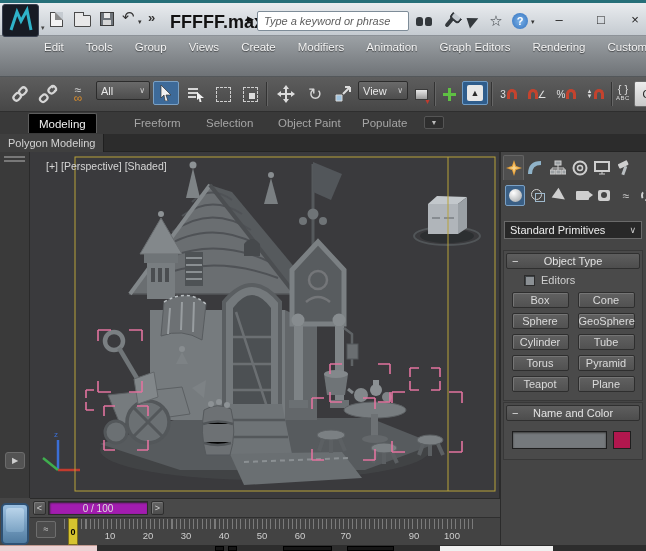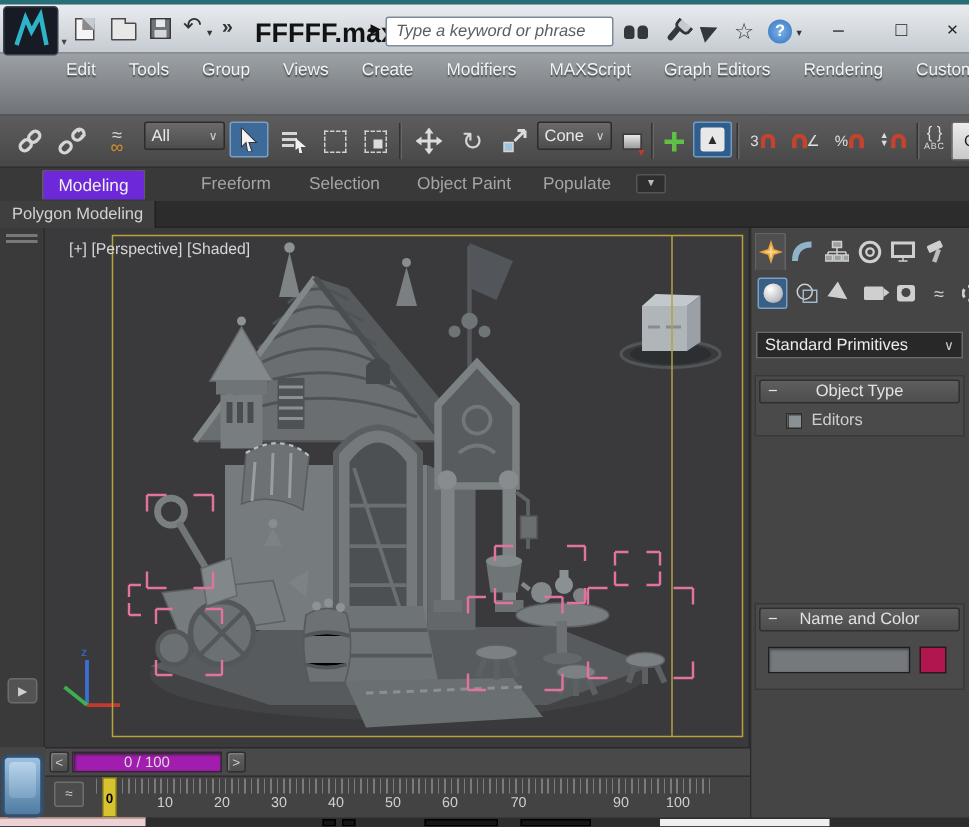--- a/index.html
+++ b/index.html
@@ -83,21 +83,21 @@
   .kbd-inner { width:16px; height:16px; background:#e8e8e8; border-radius:2px; color:#2b2b2b;
     font-size:9px; display:flex; align-items:center; justify-content:center; }
   .nsets { display:flex; flex-direction:column; align-items:center; line-height:9px; }
   .nsets .b1 { color:#dcdcdc; font-size:11px; } .nsets .b2 { color:#dcdcdc; font-size:6px; letter-spacing:.5px; }
   .crea-btn { background:linear-gradient(#ececec,#c9c9c9); border:1px solid #6a6a6a; border-radius:2px;
     color:#1c1c1c; font-size:10.5px; padding:2px 5px; }
 
   
   .ribbontabs { left:0; top:112px; width:646px; height:22px; background:#393939; }
   .rtab { position:absolute; top:113px; height:20px; line-height:20px; font-size:11.5px; color:#a5a5a5; padding:0 10px; }
-  .rtab.active { background:#6d28d9; border:1px solid #5d5d5d; border-bottom:none; color:#efefef; border-radius:2px 2px 0 0; }
+  .rtab.active { background:#000000; border:1px solid #5d5d5d; border-bottom:none; color:#efefef; border-radius:2px 2px 0 0; }
   .rtab-dd { position:absolute; top:116px; width:20px; height:13px; background:#2e2e2e; border:1px solid #555;
     border-radius:2px; color:#bbb; font-size:7px; text-align:center; line-height:12px; }
   .polyrow { left:0; top:134px; width:646px; height:18px; background:#2c2c2c; border-bottom:1px solid #242424; }
   .polychip { position:absolute; left:0; top:0; height:18px; background:#3f3f3f; border-right:1px solid #1f1f1f;
     color:#d2d2d2; font-size:11px; line-height:18px; padding:0 8px; }
 
   
   .leftstrip { left:0; top:152px; width:30px; height:346px; background:#3a3a3a; border-right:1px solid #2a2a2a; }
   .grip { position:absolute; left:4px; width:21px; height:2px; background:#787878; }
   .strip-play { position:absolute; left:5px; top:300px; width:20px; height:17px; background:#535353;
@@ -213,21 +213,21 @@
   <div class="abs win-btn win-close">×</div>
 
   <div class="abs menubar">
     <div class="menurow r1">
       <span class="menu-item">Edit</span>
       <span class="menu-item">Tools</span>
       <span class="menu-item">Group</span>
       <span class="menu-item">Views</span>
       <span class="menu-item">Create</span>
       <span class="menu-item">Modifiers</span>
-      <span class="menu-item">MAXScript</span>
+      <span class="menu-item">Animation</span>
       <span class="menu-item">Graph Editors</span>
       <span class="menu-item">Rendering</span>
       <span class="menu-item">Customize</span>
     </div>
   </div>
 
   <div class="abs toolbar"></div>
   <div class="tb" style="left:8px;width:24px;">
     <svg width="20" height="20" viewBox="0 0 20 20">
         <g transform="rotate(-45 10 10)" stroke="#d6d6d6" stroke-width="2.2" fill="none">
@@ -279,21 +279,21 @@
       </svg>
   </div>
   <div class="tb glyph" style="left:302px;width:26px;font-size:17px;">↻</div>
   <div class="tb" style="left:330px;width:26px;">
     <svg width="18" height="18" viewBox="0 0 18 18">
         <path d="M2,16 L8,16 L8,10 L2,10 Z" fill="#9fc3df" stroke="#d6d6d6"></path>
         <path d="M9,9 L16,2 M16,2 L11,2 M16,2 L16,7" stroke="#dcdcdc" stroke-width="2" fill="none"></path>
       </svg>
   </div>
   <div class="tb dd" style="left:358px;width:50px;">
-    <span>Cone</span>
+    <span>View</span>
     <span class="chev">∨</span>
   </div>
   <div class="tb" style="left:410px;width:22px;">
       <span class="pivot-ico"></span>
     </div>
   <div class="tb-sep" style="left:434px;"></div>
   <div class="tb" style="left:438px;width:22px;">
       <span class="cssplus"></span>
     </div>
   <div class="tb pressed-chip" style="left:462px;width:26px;height:24px;">
@@ -560,20 +560,32 @@
     </div>
 
     <div class="rollout" style="top:98px;">
       <div class="roll-head">
         <span class="roll-minus">−</span>
         <span>Object Type</span>
       </div>
       <div class="autogrid">
         <span class="checkbox"></span>
         <span>Editors</span>
+      </div>
+      <div class="objgrid">
+        <div class="objbtn">Box</div>
+        <div class="objbtn">Cone</div>
+        <div class="objbtn">Sphere</div>
+        <div class="objbtn">GeoSphere</div>
+        <div class="objbtn">Cylinder</div>
+        <div class="objbtn">Tube</div>
+        <div class="objbtn">Torus</div>
+        <div class="objbtn">Pyramid</div>
+        <div class="objbtn">Teapot</div>
+        <div class="objbtn">Plane</div>
       </div>
     </div>
 
     <div class="rollout" style="top:250px;">
       <div class="roll-head">
         <span class="roll-minus">−</span>
         <span>Name and Color</span>
       </div>
       <div class="namerow">
         <div class="namefield"></div>

